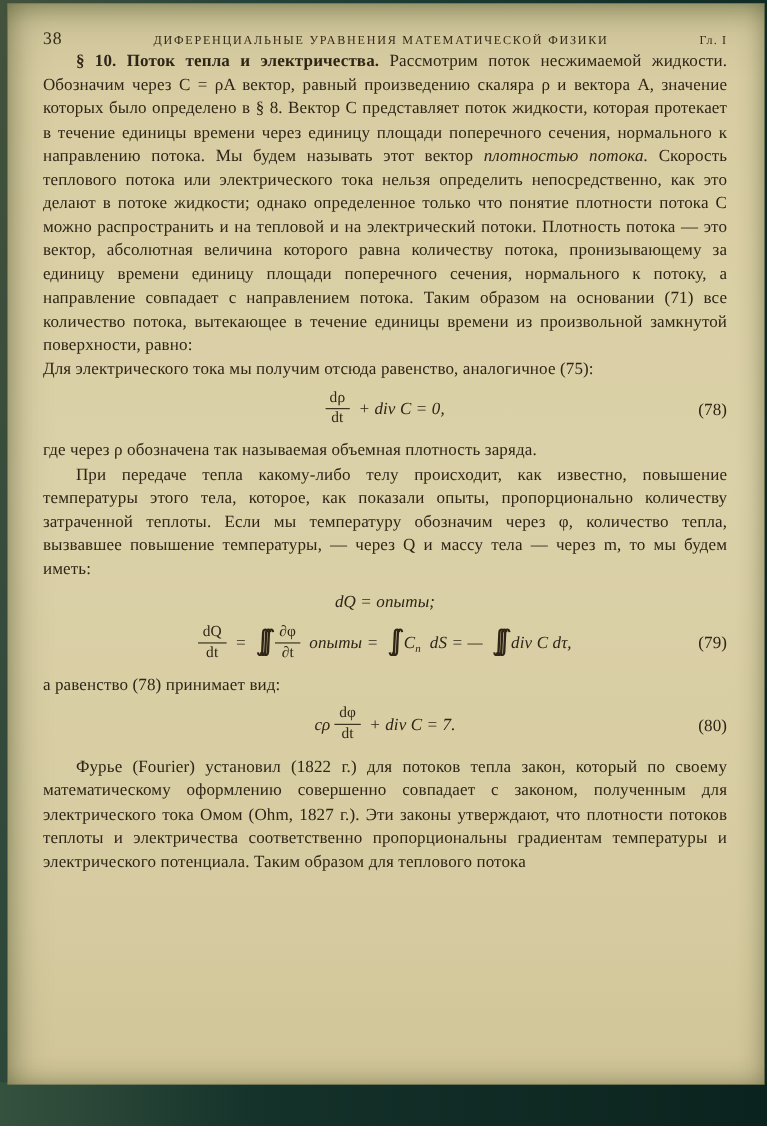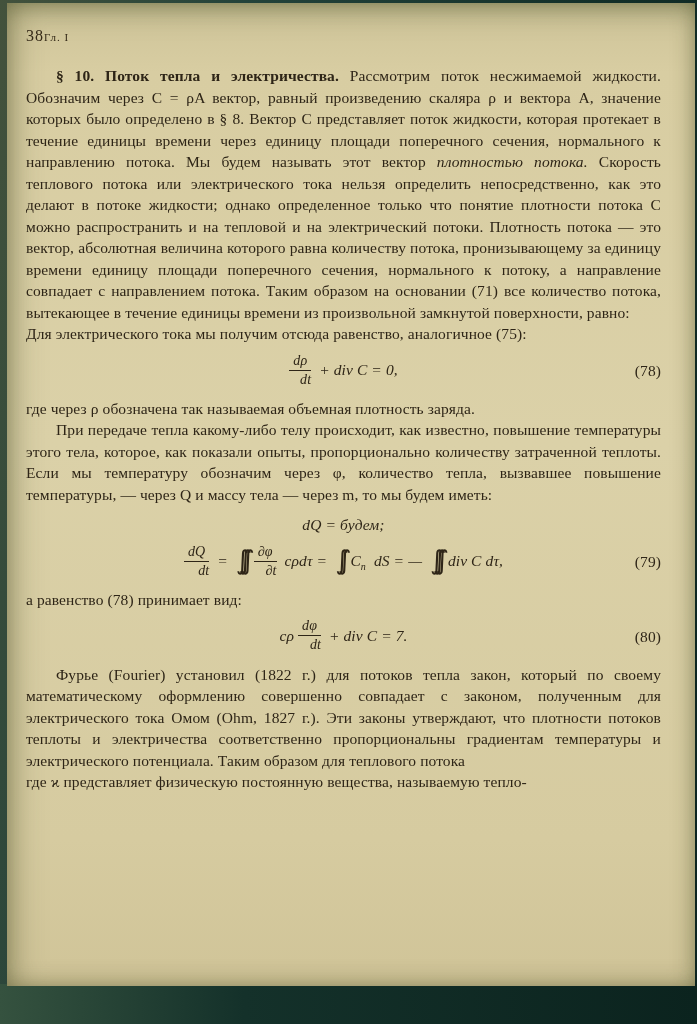--- a/index.html
+++ b/index.html
@@ -20,37 +20,36 @@
   }
   .paper {
     position:absolute; left:7px; top:3px; right:2px; bottom:38px;
     background:linear-gradient(180deg,#cdc398 0%,#d8cda2 7%,#dbd1a8 45%,#d6cba0 85%,#d0c498 100%);
     box-shadow: inset 16px 0 34px -14px rgba(75,80,40,.5),
                 inset -12px 0 26px -14px rgba(75,80,40,.4),
                 inset 0 16px 30px -14px rgba(80,90,50,.55),
                 inset 0 -10px 24px -12px rgba(80,80,45,.35);
     overflow:hidden;
     z-index:2;
-    padding:24px 34px 0 19px;
+    padding:24px 34px 0 32px;
     color:#2e2517;
   }
   .header {
     display:flex; align-items:baseline;
     color:#352a18;
   }
   .pgnum { font-size:16px; letter-spacing:1px; }
   .rtitle {
     flex:1; text-align:center;
     font-size:11px; letter-spacing:1.6px;
     text-transform:uppercase;
     white-space:nowrap; overflow:hidden;
   }
   .chap { font-size:11px; letter-spacing:1px; }
   .text {
-    margin-top:20px;
     font-size:15.5px; line-height:21.5px;
     text-align:justify;
     letter-spacing:.1px;
   }
   p { text-align:justify; }
   p.ind { text-indent:30px; }
   .eq {
     position:relative;
     text-align:center;
     margin:9px 0;
@@ -70,38 +69,38 @@
     font-size:26px;
     letter-spacing:-0.42em;
     display:inline-block;
     vertical-align:middle;
     position:relative; top:-2px;
     padding-right:6px;
   }
   .frac {
     display:inline-block;
     vertical-align:middle;
-    text-align:right;
+    text-align:center;
     font-size:14px;
     line-height:1.15;
-    font-style:italic;
     position:relative; top:-1px;
   }
   .frac .num { display:block; border-bottom:1px solid #2e2517; padding:0 4px 1px; }
   .frac .den { display:block; padding-top:1px; }
   sub { font-size:10px; }
 </style>
 </head>
 <body>
 
 <div class="scan">
   <div class="paper">
 
     <div class="header">
       <span class="pgnum">38</span>
+      <span class="rtitle">Диференциальные уравнения математической физики</span>
       <span class="chap">Гл. I</span>
     </div>
 
     <div class="text">
 
       <p class="ind"><b>§ 10. Поток тепла и электричества.</b><span> Рассмотрим поток несжимаемой жидкости. Обозначим через C = ρA вектор, равный произведению скаляра ρ и вектора A, значение которых было определено в § 8. Вектор C представляет поток жидкости, которая протекает в течение единицы времени через единицу площади поперечного сечения, нормального к направлению потока. Мы будем называть этот вектор </span><i>плотностью потока.</i><span> Скорость теплового потока или электрического тока нельзя определить непосредственно, как это делают в потоке жидкости; однако определенное только что понятие плотности потока C можно распространить и на тепловой и на электрический потоки. Плотность потока — это вектор, абсолютная величина которого равна количеству потока, пронизывающему за единицу времени единицу площади поперечного сечения, нормального к потоку, а направление совпадает с направлением потока. Таким образом на основании (71) все количество потока, вытекающее в течение единицы времени из произвольной замкнутой поверхности, равно:</span></p>
 
 
       <p>Для электрического тока мы получим отсюда равенство, аналогичное (75):</p>
 
@@ -109,43 +108,42 @@
         <span class="frac"><span class="num">dρ</span><span class="den">dt</span></span>
         <i>+ div C = 0,</i>
         <span class="tag">(78)</span>
       </div>
 
       <p>где через ρ обозначена так называемая объемная плотность заряда.</p>
 
       <p class="ind">При передаче тепла какому-либо телу происходит, как известно, повышение температуры этого тела, которое, как показали опыты, пропорционально количеству затраченной теплоты. Если мы температуру обозначим через φ, количество тепла, вызвавшее повышение температуры, — через Q и массу тела — через m, то мы будем иметь:</p>
 
       <div class="eq">
-        <i>dQ = будем;</i>
+        <i>dQ = опыты;</i>
       </div>
 
 
       <div class="eq">
         <span class="frac"><span class="num">dQ</span><span class="den">dt</span></span>
         <i>=</i>
         <span class="ii">∫∫∫</span><span class="frac"><span class="num">∂φ</span><span class="den">∂t</span></span>
-        <i>cρdτ =</i>
+        <i>опыты =</i>
         <span class="ii">∫∫</span><i><span>C</span><sub>n</sub></i>
         <i>dS = —</i>
         <span class="ii">∫∫∫</span><i>div C dτ,</i>
         <span class="tag">(79)</span>
       </div>
 
       <p>а равенство (78) принимает вид:</p>
 
       <div class="eq">
         <i>cρ</i><span class="frac"><span class="num">dφ</span><span class="den">dt</span></span>
         <i>+ div C = 7.</i>
         <span class="tag">(80)</span>
       </div>
 
       <p class="ind">Фурье (Fourier) установил (1822 г.) для потоков тепла закон, который по своему математическому оформлению совершенно совпадает с законом, полученным для электрического тока Омом (Ohm, 1827 г.). Эти законы утверждают, что плотности потоков теплоты и электричества соответственно пропорциональны градиентам температуры и электрического потенциала. Таким образом для теплового потока</p>
 
 
-      <p>где ϰ представляет физическую постоянную вещества, называемую тепло-</p>
 
     </div>
   </div>
 </div>
 
 </body></html>

